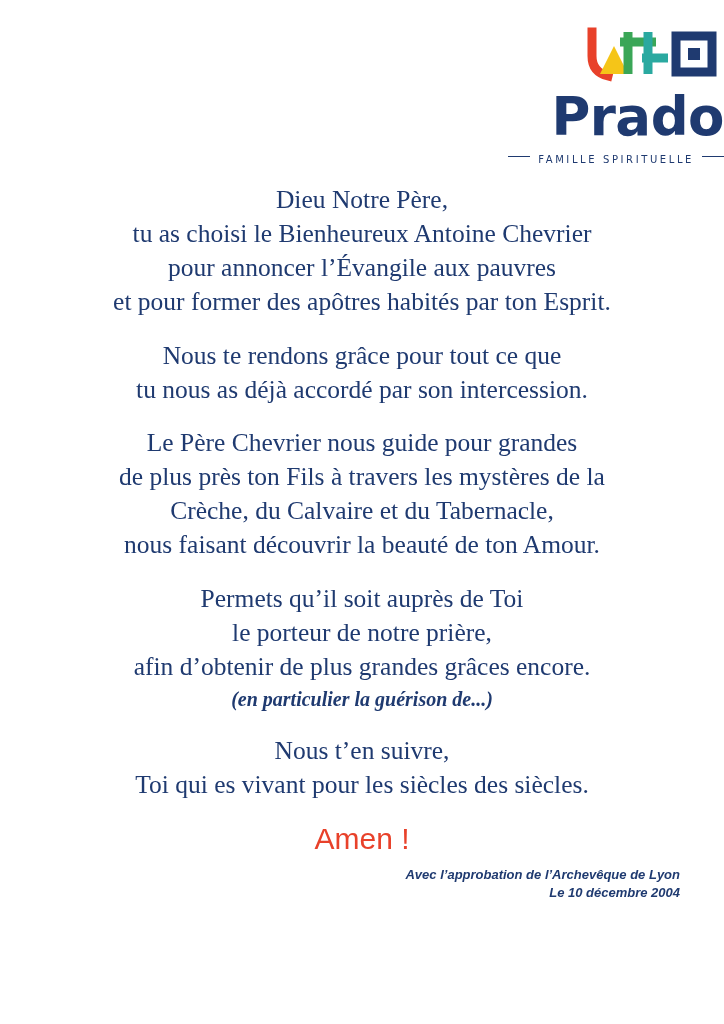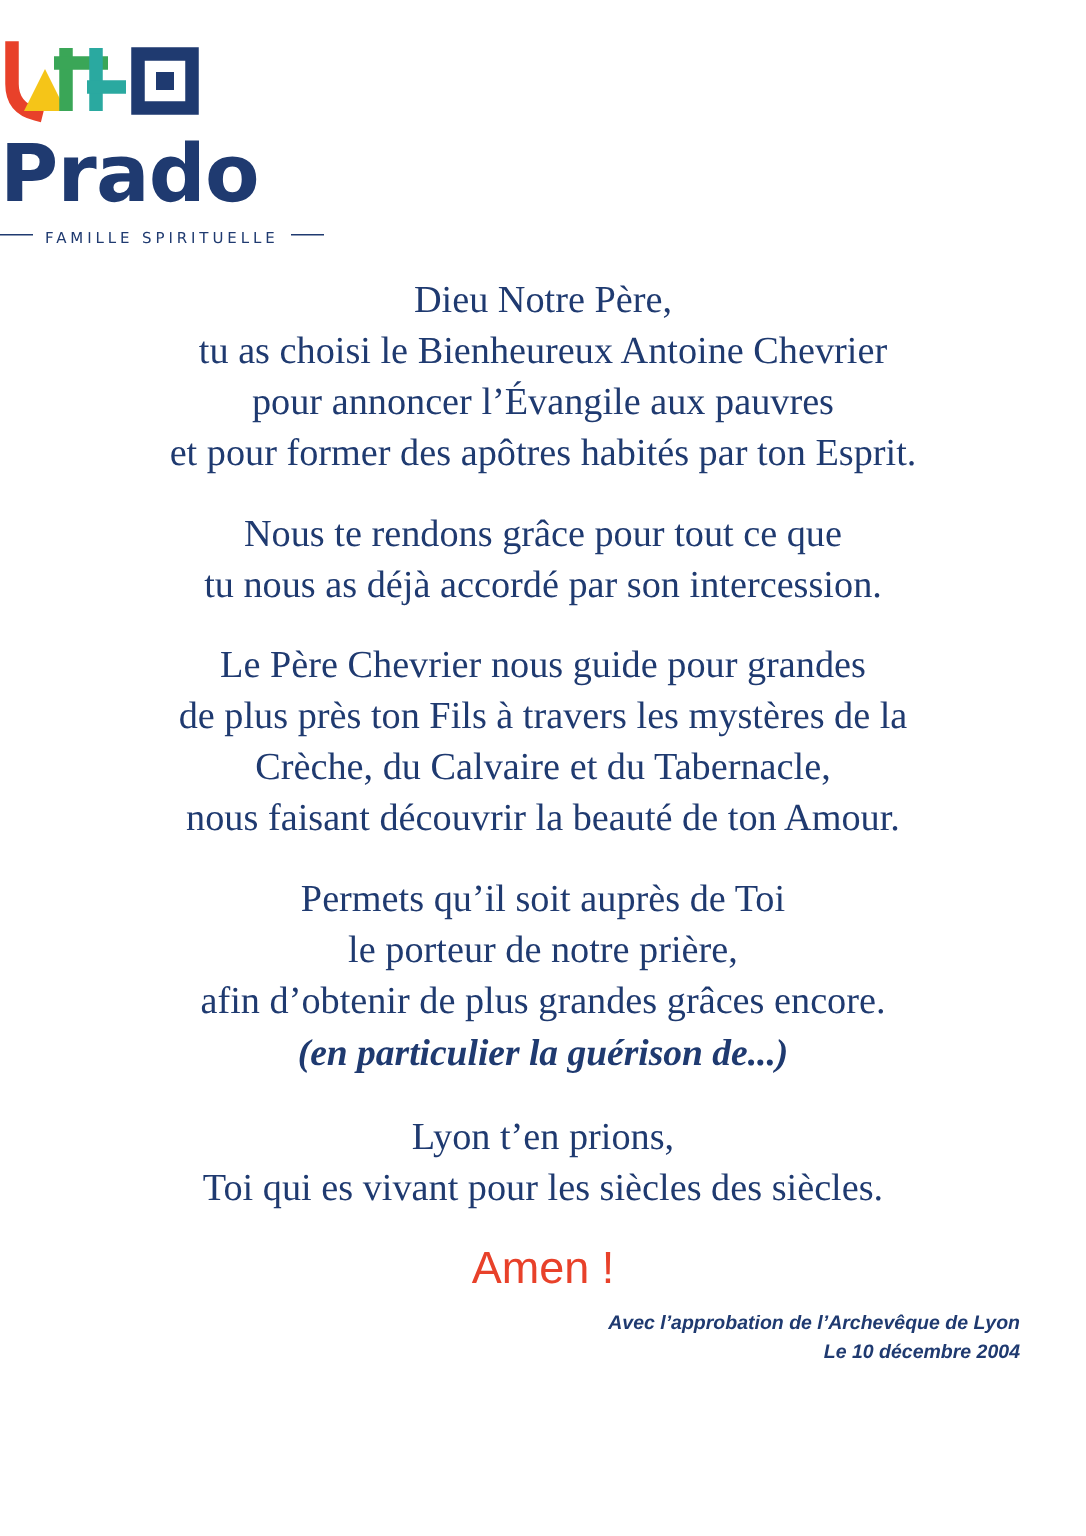--- a/index.html
+++ b/index.html
@@ -21,21 +21,21 @@
     box-sizing: border-box;
     padding: 0;
   }
 
   
   .logo-block {
     width: 100%;
     padding-top: 26px;
     display: flex;
     flex-direction: column;
-    align-items: flex-start;
+    align-items: flex-end;
   }
   .logo-mark {
     width: 140px;
     height: 62px;
     display: block;
   }
   .logo-word {
     font-family: "DejaVu Sans", sans-serif;
     font-weight: bold;
     font-size: 53px;
@@ -78,21 +78,21 @@
   .stanza:last-of-type {
     margin-bottom: 0;
   }
   .line {
     font-size: 25.5px;
     line-height: 1.33;
     color: #1f3a70;
     white-space: nowrap;
   }
   .line.note {
-    font-size: 25px;
+    font-size: 20px;
     font-style: italic;
     font-weight: bold;
     line-height: 1.5;
   }
   .amen {
     margin-top: 16px;
     font-size: 30px;
     font-weight: normal;
     color: #e8412a;
     text-align: center;
@@ -159,21 +159,21 @@
     </div>
 
     <div class="stanza">
       <div class="line">Permets qu’il soit auprès de Toi</div>
       <div class="line">le porteur de notre prière,</div>
       <div class="line">afin d’obtenir de plus grandes grâces encore.</div>
       <div class="line note">(en particulier la guérison de...)</div>
     </div>
 
     <div class="stanza">
-      <div class="line">Lyon t’en prions,</div>
+      <div class="line">Nous t’en suivre,</div>
       <div class="line">Toi qui es vivant pour les siècles des siècles.</div>
     </div>
 
     <div class="amen">Amen !</div>
 
     <div class="approval">
       <div>Avec l’approbation de l’Archevêque de Lyon</div>
       <div>Le 10 décembre 2004</div>
     </div>
 

